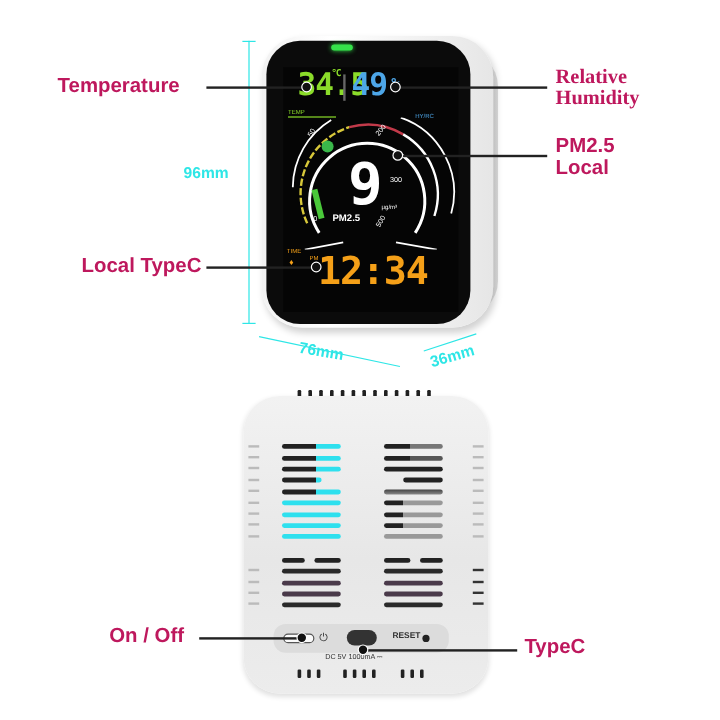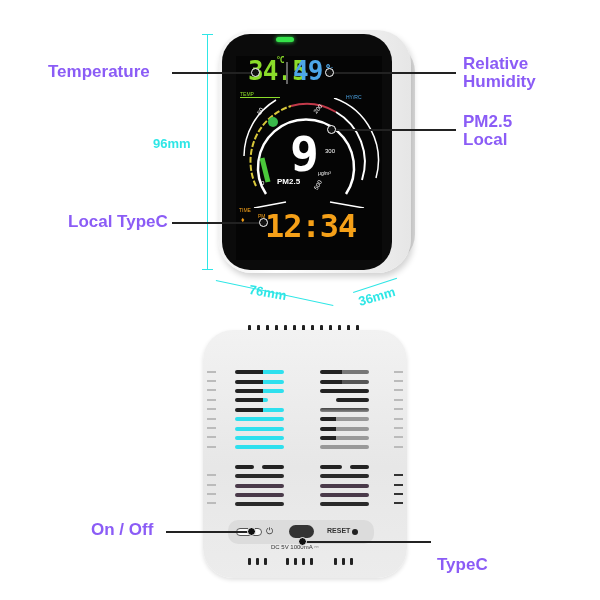--- a/index.html
+++ b/index.html
@@ -1,19 +1,19 @@
 <!DOCTYPE html>
 <html><head>
 <meta charset="utf-8">
 <style>
   * { box-sizing: border-box; margin: 0; padding: 0; }
   html, body { width: 600px; height: 600px; background: #ffffff; overflow: hidden; }
   body { position: relative; font-family: "Liberation Sans", "DejaVu Sans", sans-serif; }
 
-  .label { position: absolute; color: #8b5cf6; font-weight: bold; font-size: 17px; line-height: 18px; white-space: nowrap; }
+  .label { position: absolute; color: #be185d; font-weight: bold; font-size: 17px; line-height: 18px; white-space: nowrap; }
   .leader { position: absolute; height: 1.5px; background: #222; }
   .dot { position: absolute; width: 9px; height: 9px; border-radius: 50%; background: #111; border: 1.5px solid #fff; }
 
   .dim-text { position: absolute; color: #2ee6e6; font-size: 13px; font-weight: bold; white-space: nowrap; }
   .dim-line { position: absolute; background: #2ee6e6; }
 
   
   .front-shell { position: absolute; left: 218px; top: 30px; width: 193px; height: 243px; border-radius: 34px; background: linear-gradient(90deg,#f2f2f2 0%,#ffffff 30%,#e6e6e6 100%); box-shadow: 2px 4px 6px rgba(0,0,0,0.18); }
   .front-side { position: absolute; left: 375px; top: 42px; width: 40px; height: 222px; border-radius: 0 30px 30px 0; background: linear-gradient(90deg,#e8e8e8,#fafafa 40%,#dcdcdc); }
   .side-slot { position: absolute; left: 396px; width: 7px; height: 3px; background: #333; border-radius: 1px; }
@@ -122,21 +122,21 @@
   <div class="time-lbl">TIME</div>
   <div class="time-icon">♦</div>
   <div class="time-ampm">PM</div>
   <div class="seg time-val">12:34</div>
 </div>
 
 <div class="label" style="left:48px;top:63px;">Temperature</div>
 <div class="leader" style="left:172px;top:72px;width:84px;"></div>
 <div class="dot" style="left:251px;top:68px;"></div>
 
-<div class="label" style="left:463px;top:55px;">
+<div class="label" style="left:463px;top:55px;font-family:Liberation Serif, serif;">
   <div>Relative</div>
   <div>Humidity</div>
 </div>
 <div class="leader" style="left:330px;top:72px;width:126px;"></div>
 <div class="dot" style="left:325px;top:68px;"></div>
 
 <div class="label" style="left:463px;top:113px;">
   <div>PM2.5</div>
   <div>Local</div>
 </div>
@@ -241,15 +241,15 @@
   <div class="bot-slot" style="left:310px;top:558px;"></div>
   <div class="bot-slot" style="left:334px;top:558px;"></div>
   <div class="bot-slot" style="left:342px;top:558px;"></div>
   <div class="bot-slot" style="left:350px;top:558px;"></div>
 </div>
 
 <div class="label" style="left:91px;top:521px;">On / Off</div>
 <div class="leader" style="left:166px;top:531px;width:85px;"></div>
 <div class="dot" style="left:247px;top:527px;"></div>
 
-<div class="label" style="left:437px;top:530px;margin-top:26px;">TypeC</div>
+<div class="label" style="left:437px;top:530px;">TypeC</div>
 <div class="leader" style="left:303px;top:541px;width:128px;"></div>
 <div class="dot" style="left:298px;top:537px;"></div>
 
 </body></html>

